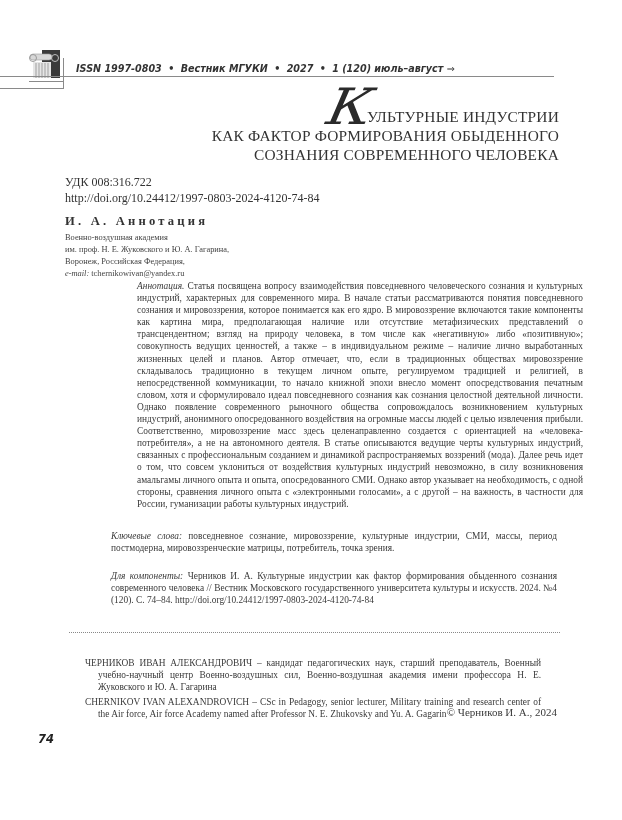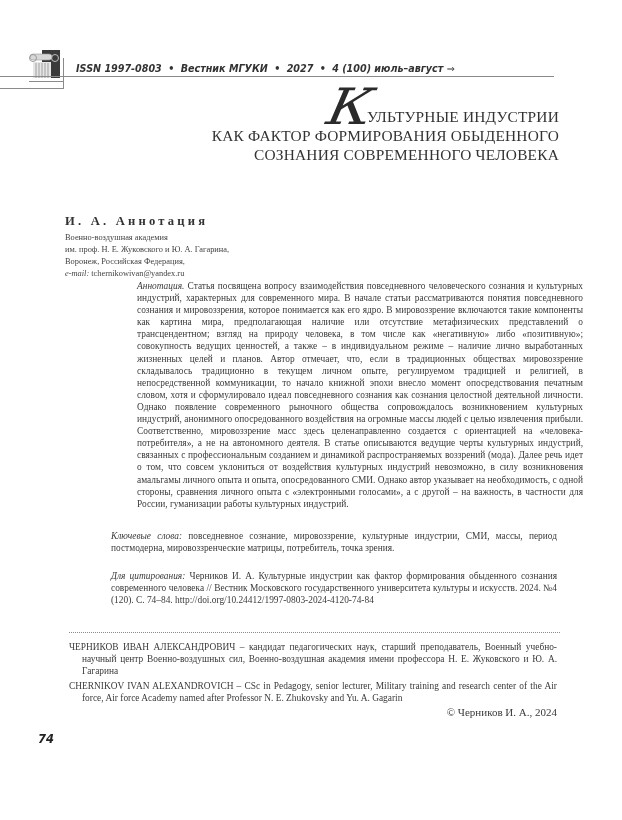--- a/index.html
+++ b/index.html
@@ -36,21 +36,21 @@
     .block em { font-style: italic; }
     .annotation { top: 280px; margin-left: 26px; }
     .keywords { top: 530px; }
     .citation { top: 570px; }
 
     
     .dotted { left: 69px; top: 632px; width: 491px; height: 0; border-top: 1px dotted #888; }
 
     
     .bio { left: 69px; width: 488px; font-size: 9.4px; line-height: 12.1px; color: #3a3a3a; }
-    .bio .hang { padding-left: 13px; text-indent: -13px; text-align: justify; margin: 0; }
+    .bio .hang { padding-left: 13px; text-indent: -13px; text-align: justify; margin: 16px; }
     .bio-ru { top: 641px; }
     .bio-en { top: 680px; }
     .copyright { right: 65px; top: 706px; font-size: 11px; color: #3a3a3a; }
 
     .page-num { left: 38px; top: 732px; font-family: "DejaVu Sans", sans-serif; font-weight: bold; font-style: italic;
                 font-size: 11.5px; color: #222; }
   </style>
 </head>
 <body>
 
@@ -73,31 +73,33 @@
 <div class="abs logo-hline2"></div>
 <div class="abs header-line"></div>
 
 <div class="abs header-text">
   <span>ISSN 1997-0803</span>
   <span class="sep">•</span>
   <span>Вестник МГУКИ</span>
   <span class="sep">•</span>
   <span>2027</span>
   <span class="sep">•</span>
-  <span>4 (100) июль–август</span>
+  <span>1 (120) июль–август</span>
   <span style="font-weight:normal;font-style:normal;">⇒</span>
 </div>
 
 <div class="abs title">
   <span class="line"><span class="dropcap">К</span><span style="text-transform:uppercase;">ультурные индустрии</span></span>
   <span class="line" style="text-transform:uppercase;">как фактор формирования обыденного</span>
   <span class="line" style="text-transform:uppercase;">сознания современного человека</span>
 </div>
 
 <div class="abs udc">
+  <div>УДК 008:316.722</div>
+  <div>http://doi.org/10.24412/1997-0803-2024-4120-74-84</div>
 </div>
 
 <div class="abs author">И. А. Аннотация</div>
 <div class="abs affil">
   <div>Военно-воздушная академия</div>
   <div>им. проф. Н. Е. Жуковского и Ю. А. Гагарина,</div>
   <div>Воронеж, Российская Федерация,</div>
   <div><em>e-mail:</em> <span>tchernikowivan@yandex.ru</span></div>
 </div>
 
@@ -105,21 +107,21 @@
   <em>Аннотация.</em>
   <span>Статья посвящена вопросу взаимодействия повседневного человеческого сознания и культурных индустрий, характерных для современного мира. В начале статьи рассматриваются понятия повседневного сознания и мировоззрения, которое понимается как его ядро. В мировоззрение включаются такие компоненты как картина мира, предполагающая наличие или отсутствие метафизических представлений о трансцендентном; взгляд на природу человека, в том числе как «негативную» либо «позитивную»; совокупность ведущих ценностей, а также – в индивидуальном режиме – наличие лично выработанных жизненных целей и планов. Автор отмечает, что, если в традиционных обществах мировоззрение складывалось традиционно в текущем личном опыте, регулируемом традицией и религией, в непосредственной коммуникации, то начало книжной эпохи внесло момент опосредствования печатным словом, хотя и сформулировало идеал повседневного сознания как сознания целостной деятельной личности. Однако появление современного рыночного общества сопровождалось возникновением культурных индустрий, анонимного опосредованного воздействия на огромные массы людей с целью извлечения прибыли. Соответственно, мировоззрение масс здесь целенаправленно создается с ориентацией на «человека-потребителя», а не на автономного деятеля. В статье описываются ведущие черты культурных индустрий, связанных с профессиональным созданием и динамикой распространяемых воззрений (мода). Далее речь идет о том, что совсем уклониться от воздействия культурных индустрий невозможно, в силу возникновения амальгамы личного опыта и опыта, опосредованного СМИ. Однако автор указывает на необходимость, с одной стороны, сравнения личного опыта с «электронными голосами», а с другой – на важность, в частности для России, гуманизации работы культурных индустрий.</span>
 </div>
 
 <div class="abs block keywords">
   <em>Ключевые слова:</em>
   <span>повседневное сознание, мировоззрение, культурные индустрии, СМИ, массы, период постмодерна, мировоззренческие матрицы, потребитель, точка зрения.</span>
 </div>
 
 <div class="abs block citation">
-  <em>Для цитирования:</em>
+  <em>Для компоненты:</em>
   <span>Черников И. А. Культурные индустрии как фактор формирования обыденного сознания современного человека // Вестник Московского государственного университета культуры и искусств. 2024. №4 (120). С. 74–84. http://doi.org/10.24412/1997-0803-2024-4120-74-84</span>
 </div>
 
 <div class="abs dotted"></div>
 
 <div class="abs bio bio-ru">
   <p class="hang">ЧЕРНИКОВ ИВАН АЛЕКСАНДРОВИЧ – кандидат педагогических наук, старший преподаватель, Военный учебно-научный центр Военно-воздушных сил, Военно-воздушная академия имени профессора Н. Е. Жуковского и Ю. А. Гагарина</p>
 </div>
 <div class="abs bio bio-en">
   <p class="hang">CHERNIKOV IVAN ALEXANDROVICH – CSc in Pedagogy, senior lecturer, Military training and research center of the Air force, Air force Academy named after Professor N. E. Zhukovsky and Yu. A. Gagarin</p>

